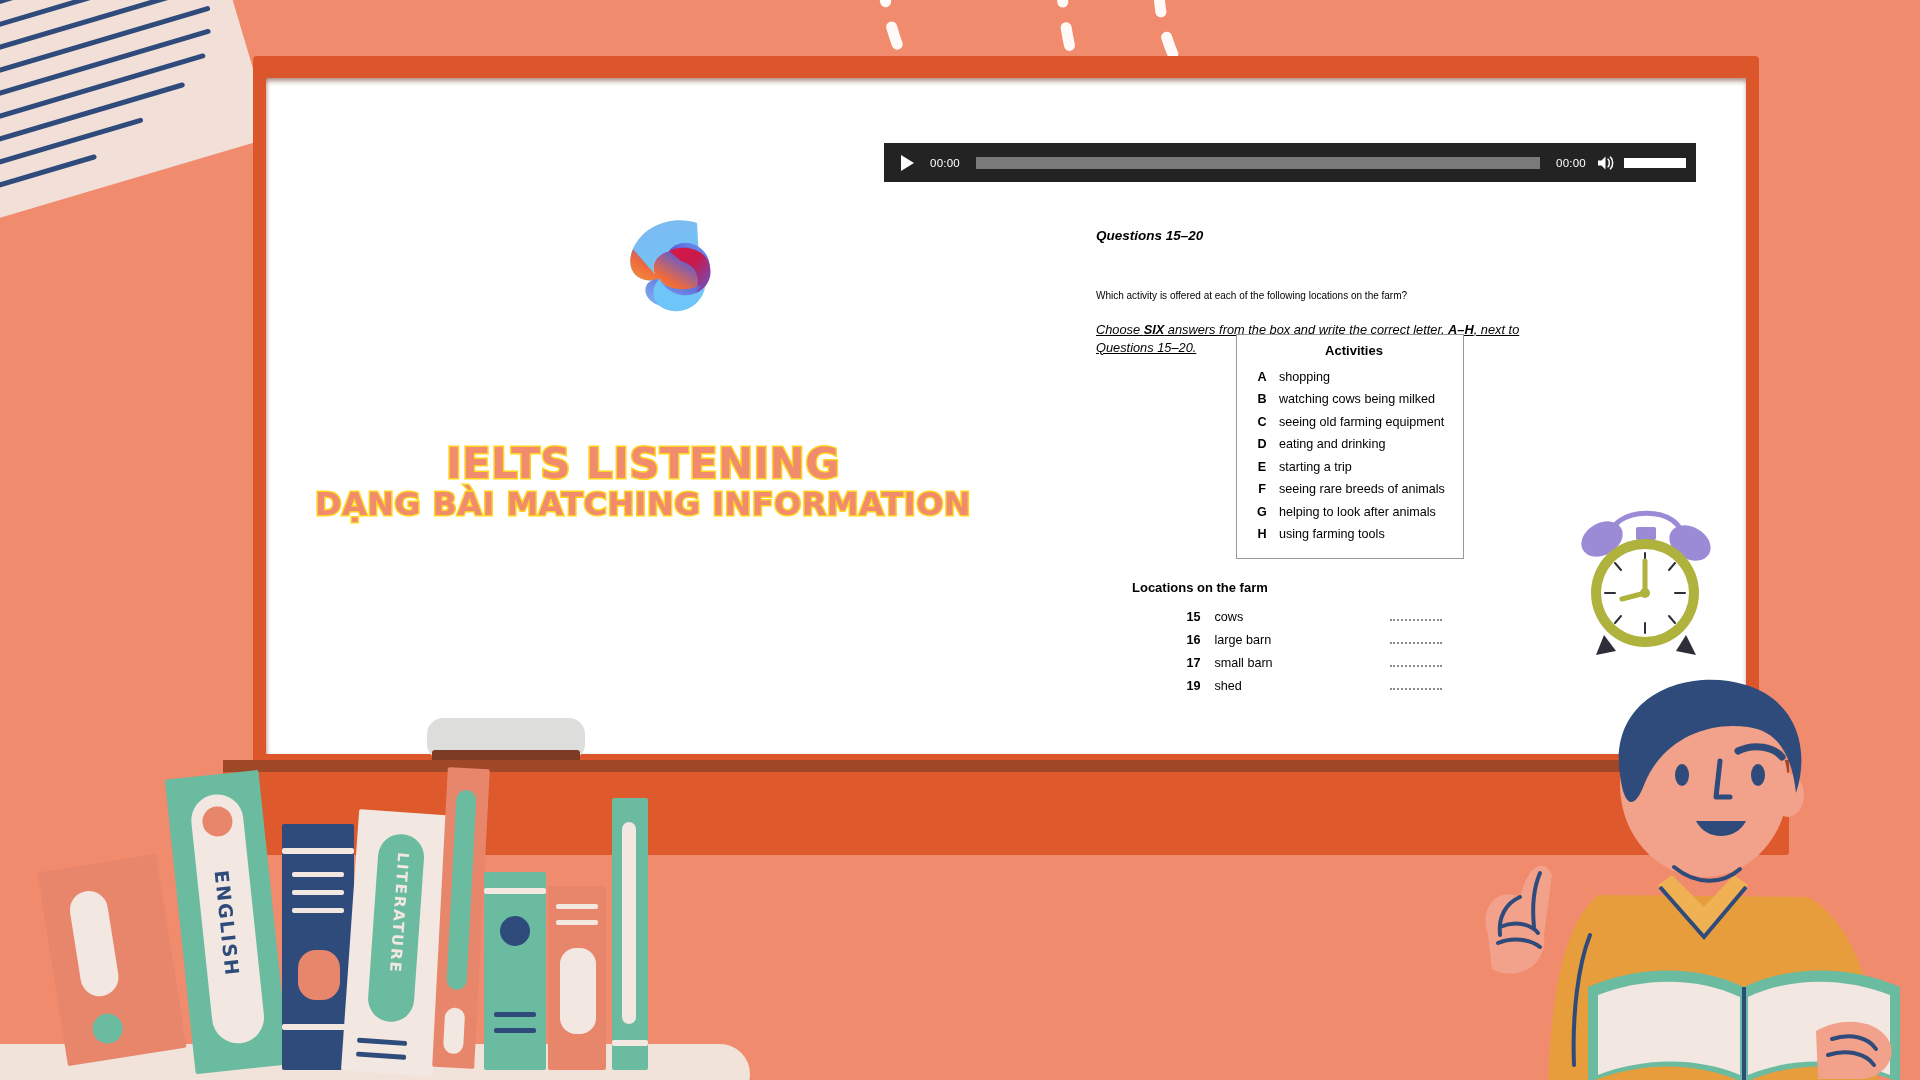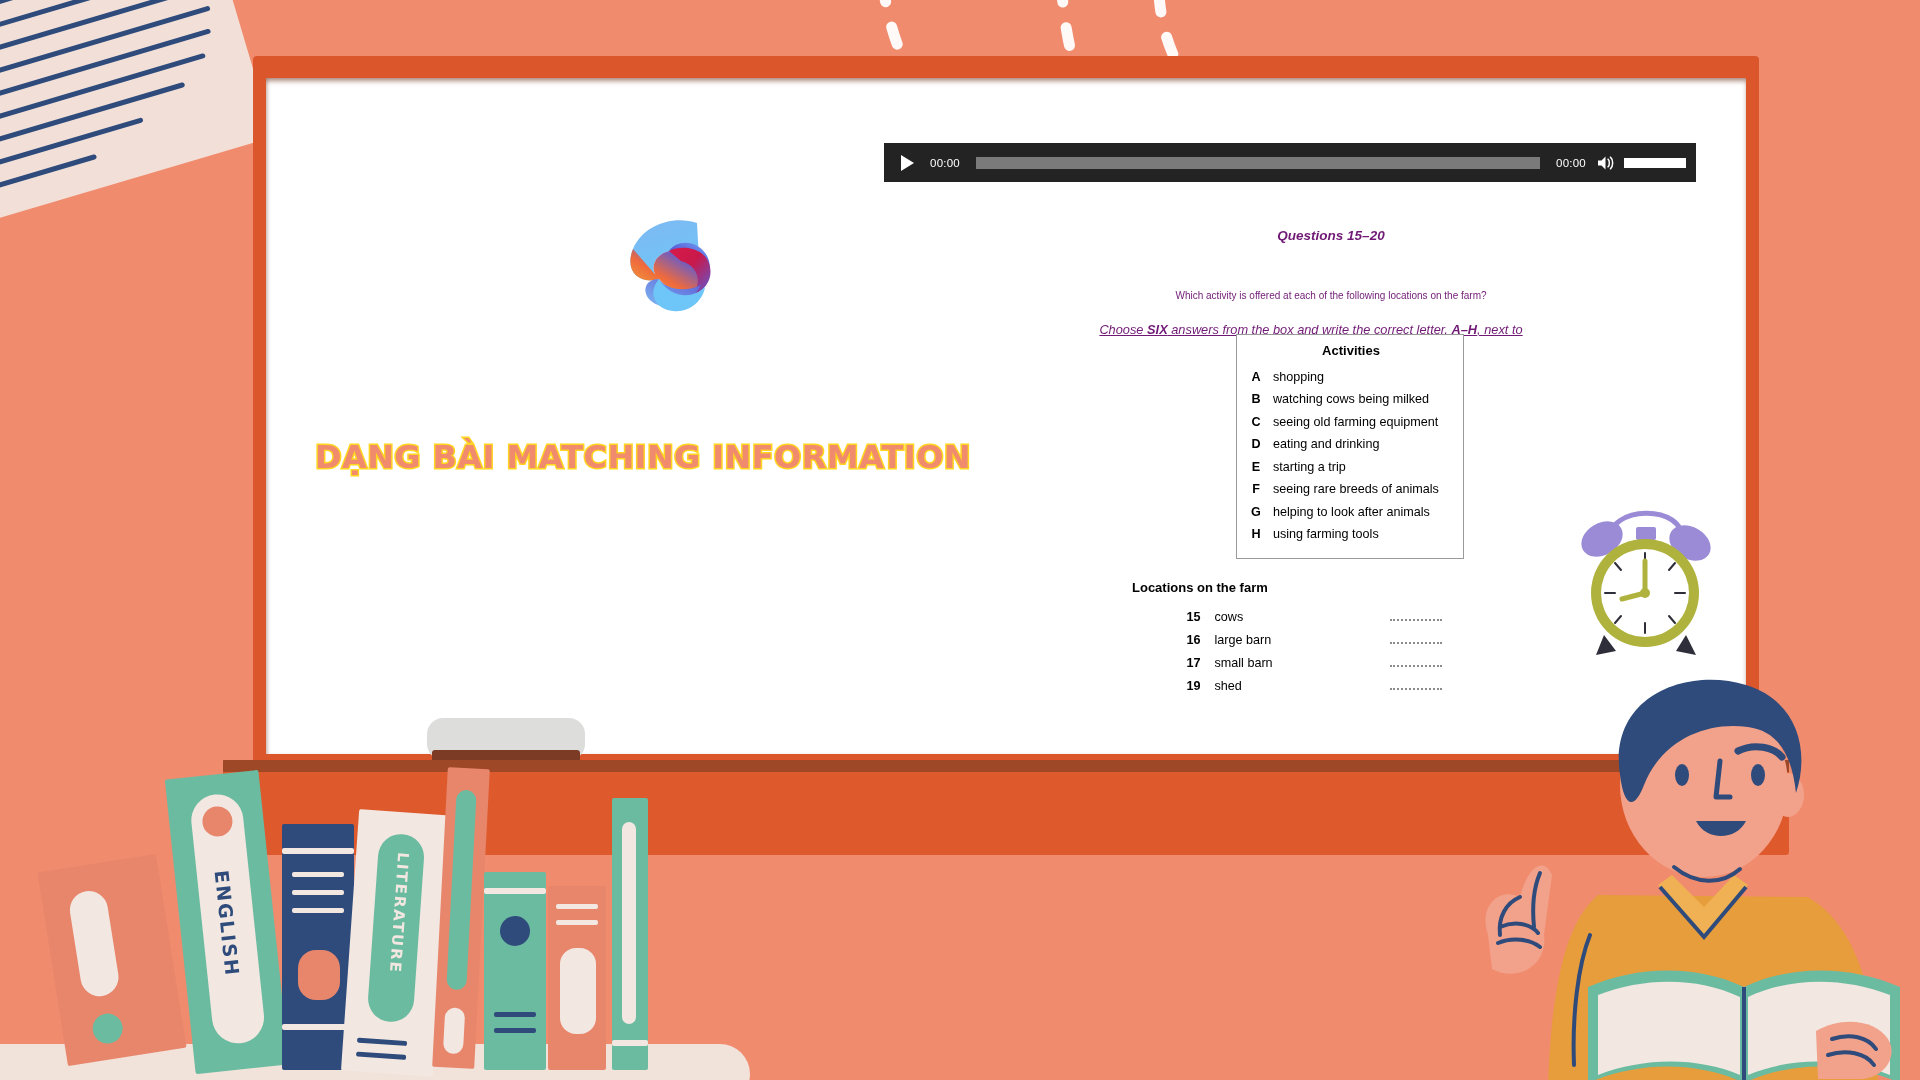--- a/index.html
+++ b/index.html
@@ -168,23 +168,22 @@
     width: 62px; height: 10px;
     background: #FFFFFF;
     cursor: pointer;
   }
 
   
   #sheet {
     position: absolute;
     left: 1096px; top: 228px;
     width: 470px;
-    color: #701a75;
+    color: #000000;
     font-family: "Liberation Sans", sans-serif;
-    text-align: center;
   }
   #q-heading {
     font-style: italic;
     font-weight: 700;
     font-size: 13.5px;
     margin-bottom: 21px;
   }
   #q-prompt {
     font-size: 10px;
     margin-bottom: 20px;
@@ -199,21 +198,21 @@
     text-decoration: underline;
   }
   #q-instruction b { font-weight: 700; font-style: italic; }
 
   #activities-box {
     position: absolute;
     left: 1236px; top: 334px;
     width: 228px;
     border: 1px solid #9a9a9a;
     background: #fff;
-    padding: 8px 0 12px 2px;
+    padding: 8px 0 12px 8px;
   }
   #activities-title {
     text-align: center;
     font-weight: 700;
     font-size: 13px;
     margin-bottom: 8px;
   }
   .activity-row {
     display: flex;
     font-size: 12.6px;
@@ -347,20 +346,21 @@
       </defs>
       <path d="M84 16 C 60 8, 30 18, 20 42 C 11 64, 26 78, 46 72 C 36 64, 40 48, 56 44 C 68 41, 80 44, 86 52 Z" fill="url(#gC)"></path>
       <path d="M20 42 C 11 64, 26 78, 46 72 C 56 85, 74 88, 88 78 C 100 68, 100 50, 86 40 C 76 33, 62 35, 56 44 C 40 48, 36 64, 46 72 Z" fill="url(#gA)"></path>
       <path d="M56 44 C 68 38, 86 40, 94 52 C 102 66, 96 82, 80 88 C 90 74, 84 58, 68 54 Z" fill="url(#gB)"></path>
       <path d="M88 78 C 78 98, 52 106, 38 94 C 28 85, 32 72, 46 72 C 52 82, 72 86, 88 78 Z" fill="url(#gD)"></path>
       <path d="M46 72 C 34 86, 42 102, 60 104 C 76 106, 90 94, 92 80 C 80 92, 58 92, 46 72 Z" fill="#6EC5F7"></path>
     </svg>
   </div>
 
   <div id="title-block">
+    <div class="title-line" id="title-line-1">IELTS LISTENING</div>
     <div class="title-line" id="title-line-2">DẠNG BÀI MATCHING INFORMATION</div>
   </div>
 
   <div id="audio-player">
     <div id="play-button">
       <div class="tri"></div>
     </div>
     <div class="time-label">00:00</div>
     <div id="progress-track">
       <div id="progress-fill" style="width: 0%;"></div>

